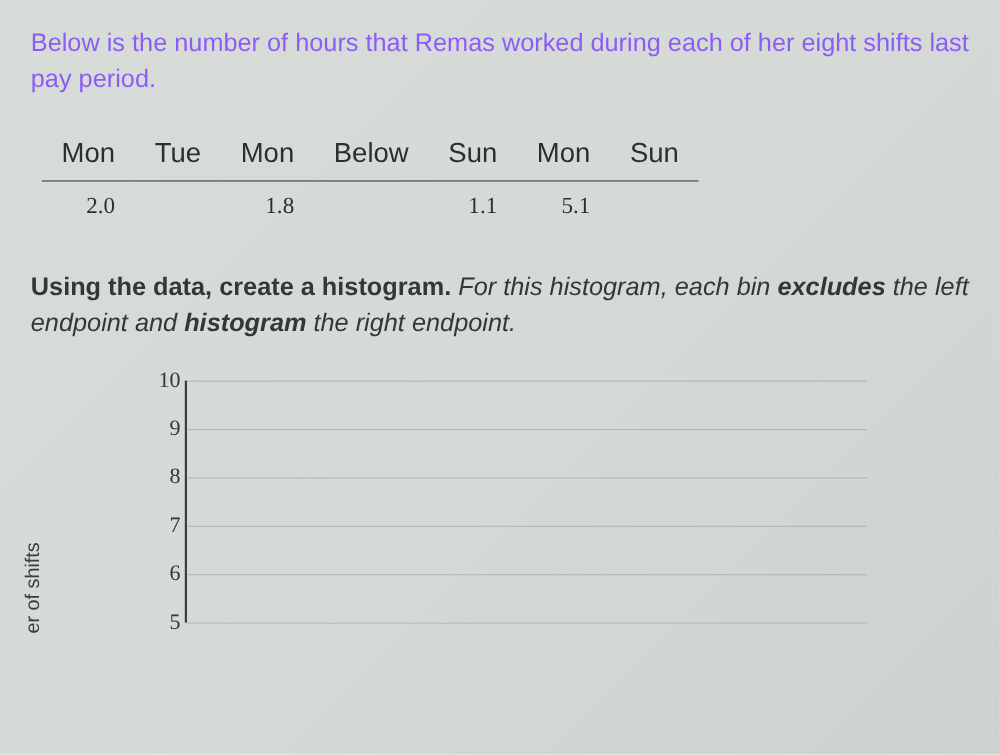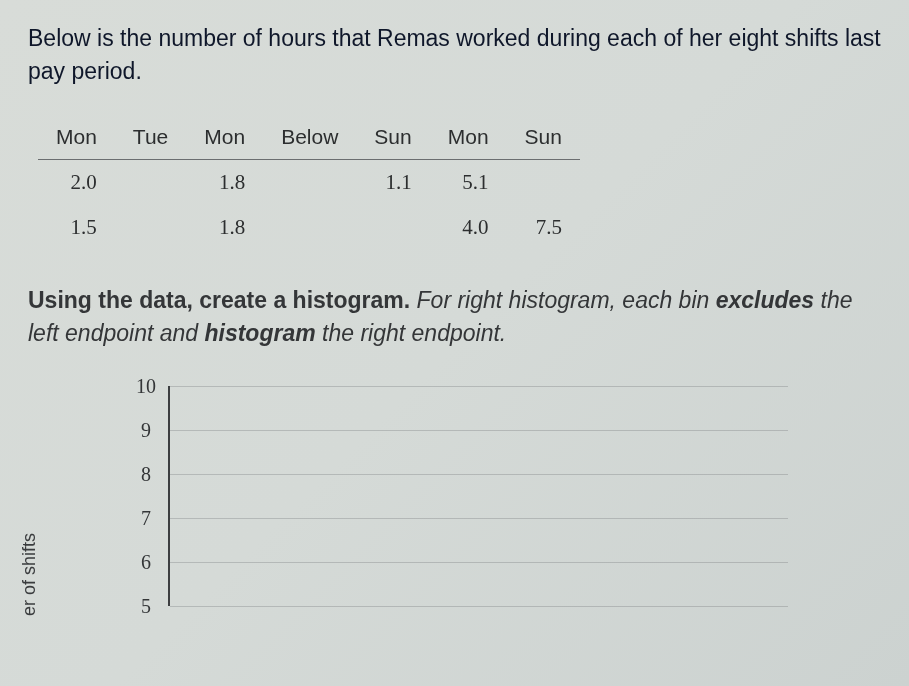--- a/index.html
+++ b/index.html
@@ -9,34 +9,34 @@
       background: linear-gradient(135deg, #d8dcd8 0%, #d5dad7 50%, #ccd2d0 100%);
       font-family: Georgia, 'Times New Roman', serif;
       color: #2a2d30;
       padding: 22px 28px;
       position: relative;
       overflow: hidden;
     }
     .intro {
       font-size: 23px;
       line-height: 1.45;
-      color: #0f172a;
+      color: #8b5cf6;
       margin-bottom: 28px;
       font-family: -apple-system, 'Segoe UI', sans-serif;
     }
     .table-wrap {
       margin-left: 10px;
       margin-bottom: 34px;
     }
     table {
       border-collapse: collapse;
     }
     th {
       font-weight: 400;
-      font-size: 21px;
+      font-size: 25px;
       padding: 8px 18px 10px 18px;
       text-align: center;
       font-family: -apple-system, 'Segoe UI', sans-serif;
       color: #2c2e2f;
     }
     thead tr { border-bottom: 1.5px solid #6b6e70; }
     td {
       font-size: 21px;
       padding: 10px 18px 10px 18px;
       text-align: right;
@@ -75,21 +75,21 @@
       position: absolute;
       left: 80px;
       top: 0;
       height: 100%;
       border-left: 2px solid #3c3e40;
     }
     .tick {
       position: absolute;
       left: 40px;
       width: 36px;
-      text-align: center;
+      text-align: right;
       font-size: 20px;
       font-family: Georgia, serif;
       color: #343638;
       transform: translateY(-50%);
     }
     .gridline {
       position: absolute;
       left: 82px;
       right: 0;
       height: 1px;
@@ -117,35 +117,26 @@
     <tbody>
       <tr>
         <td>2.0</td>
         <td></td>
         <td>1.8</td>
         <td></td>
         <td>1.1</td>
         <td>5.1</td>
         <td></td>
       </tr>
-      <tr>
-        <td>1.5</td>
-        <td></td>
-        <td>1.8</td>
-        <td></td>
-        <td></td>
-        <td>4.0</td>
-        <td>7.5</td>
-      </tr>
     </tbody>
   </table>
 </div>
 
 <p class="instruction">
-  <span class="bold">Using the data, create a histogram.</span><span class="ital"> For right histogram, each bin </span><span class="ital bold">excludes</span><span class="ital"> the left endpoint and </span><span class="ital bold">histogram</span><span class="ital"> the right endpoint.</span>
+  <span class="bold">Using the data, create a histogram.</span><span class="ital"> For this histogram, each bin </span><span class="ital bold">excludes</span><span class="ital"> the left endpoint and </span><span class="ital bold">histogram</span><span class="ital"> the right endpoint.</span>
 </p>
 
 <div class="chart-area">
   <div class="ylabel">er of shifts</div>
   <div class="y-axis"></div>
 
   <div class="tick" style="top:0%">10</div>
   <div class="tick" style="top:20%">9</div>
   <div class="tick" style="top:40%">8</div>
   <div class="tick" style="top:60%">7</div>

